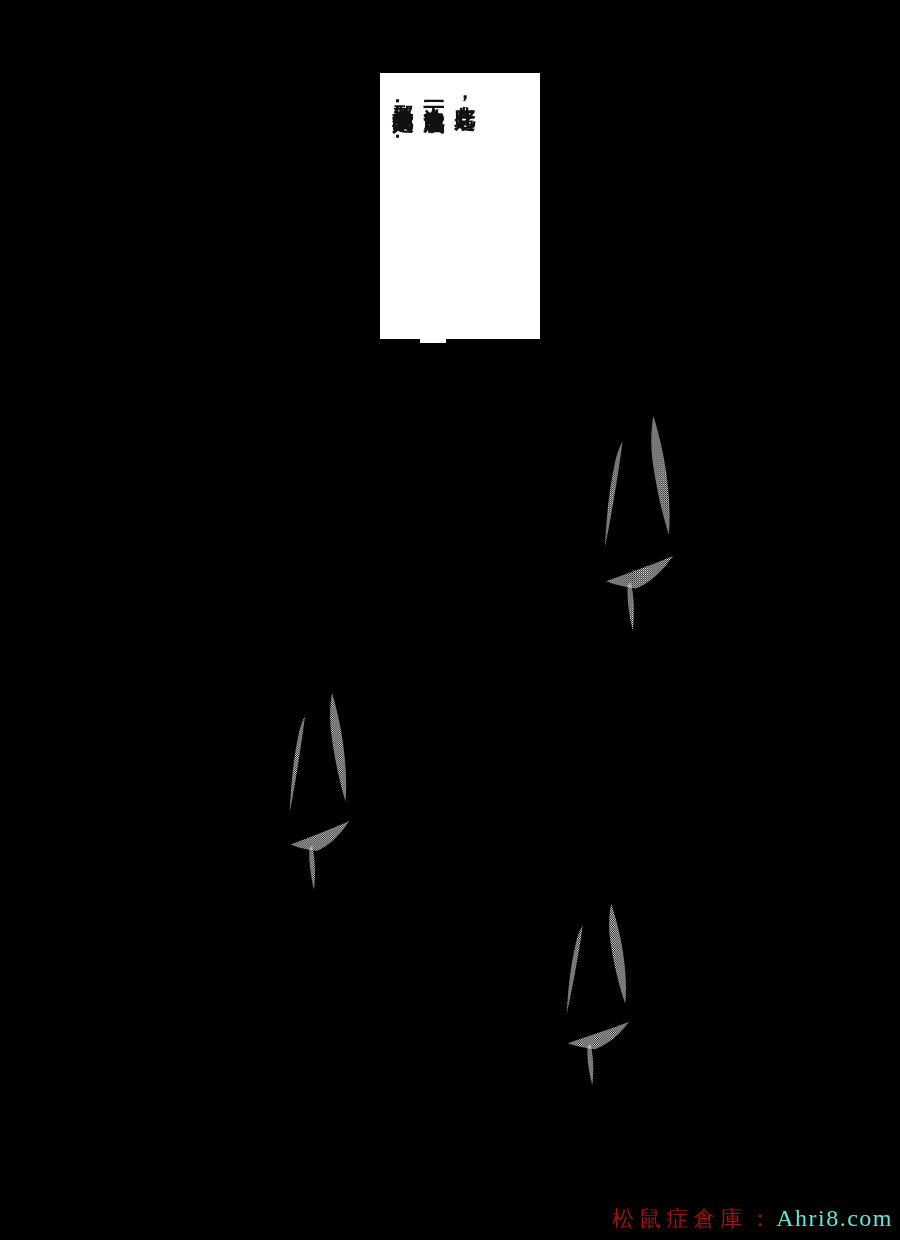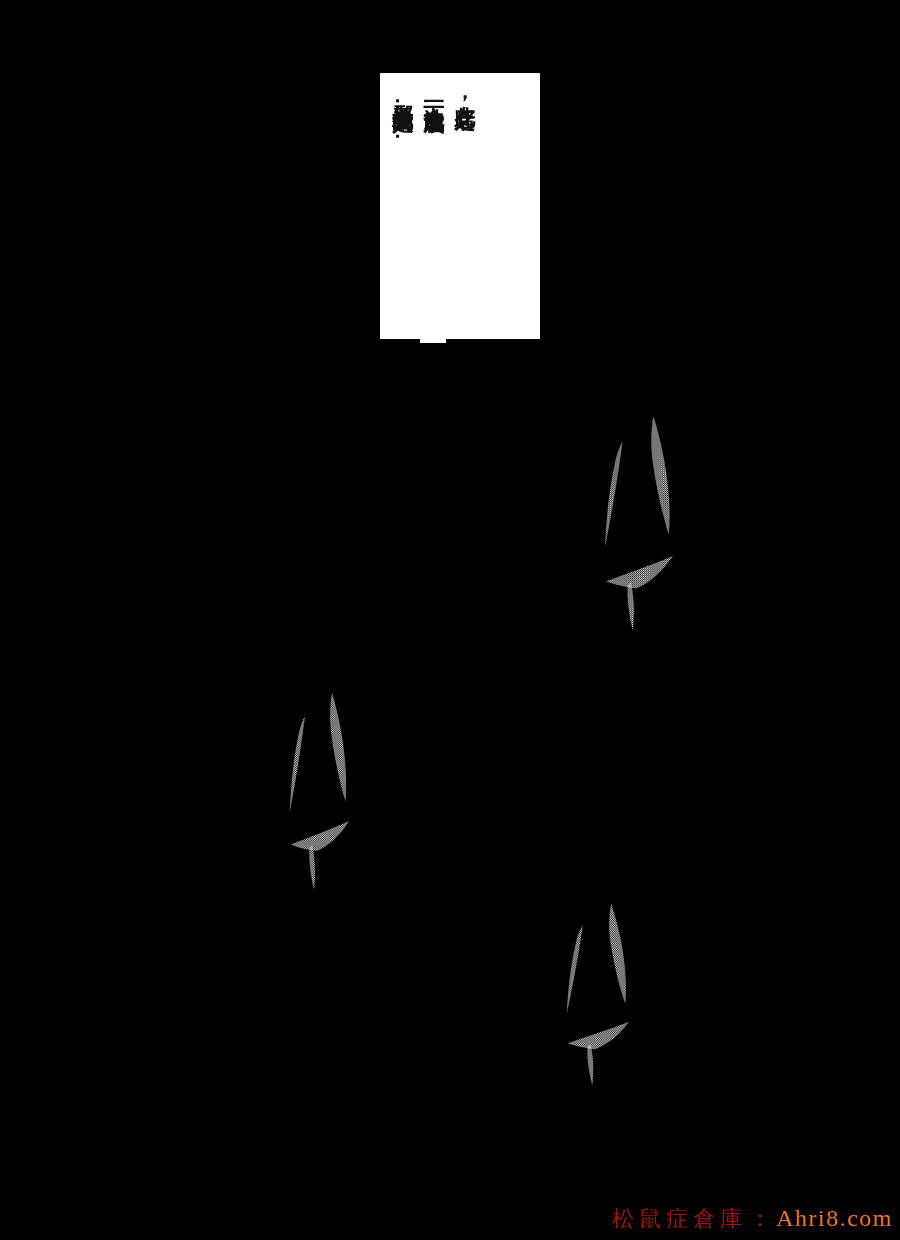--- a/index.html
+++ b/index.html
@@ -77,21 +77,21 @@
   .wm-sep {
     font-family: "Liberation Sans", sans-serif;
     font-size: 22px;
     color: #a51b14;
     margin: 0 5px 0 2px;
   }
   .wm-site {
     font-family: "Liberation Serif", serif;
     font-size: 24px;
     letter-spacing: 1.5px;
-    color: #f97316;
+    color: #5eead4;
   }
 </style>
 </head>
 <body>
 
 <div class="page">
 
   <svg class="svg-defs" aria-hidden="true">
     <defs>
       <pattern id="halftone" width="2" height="2" patternUnits="userSpaceOnUse">

